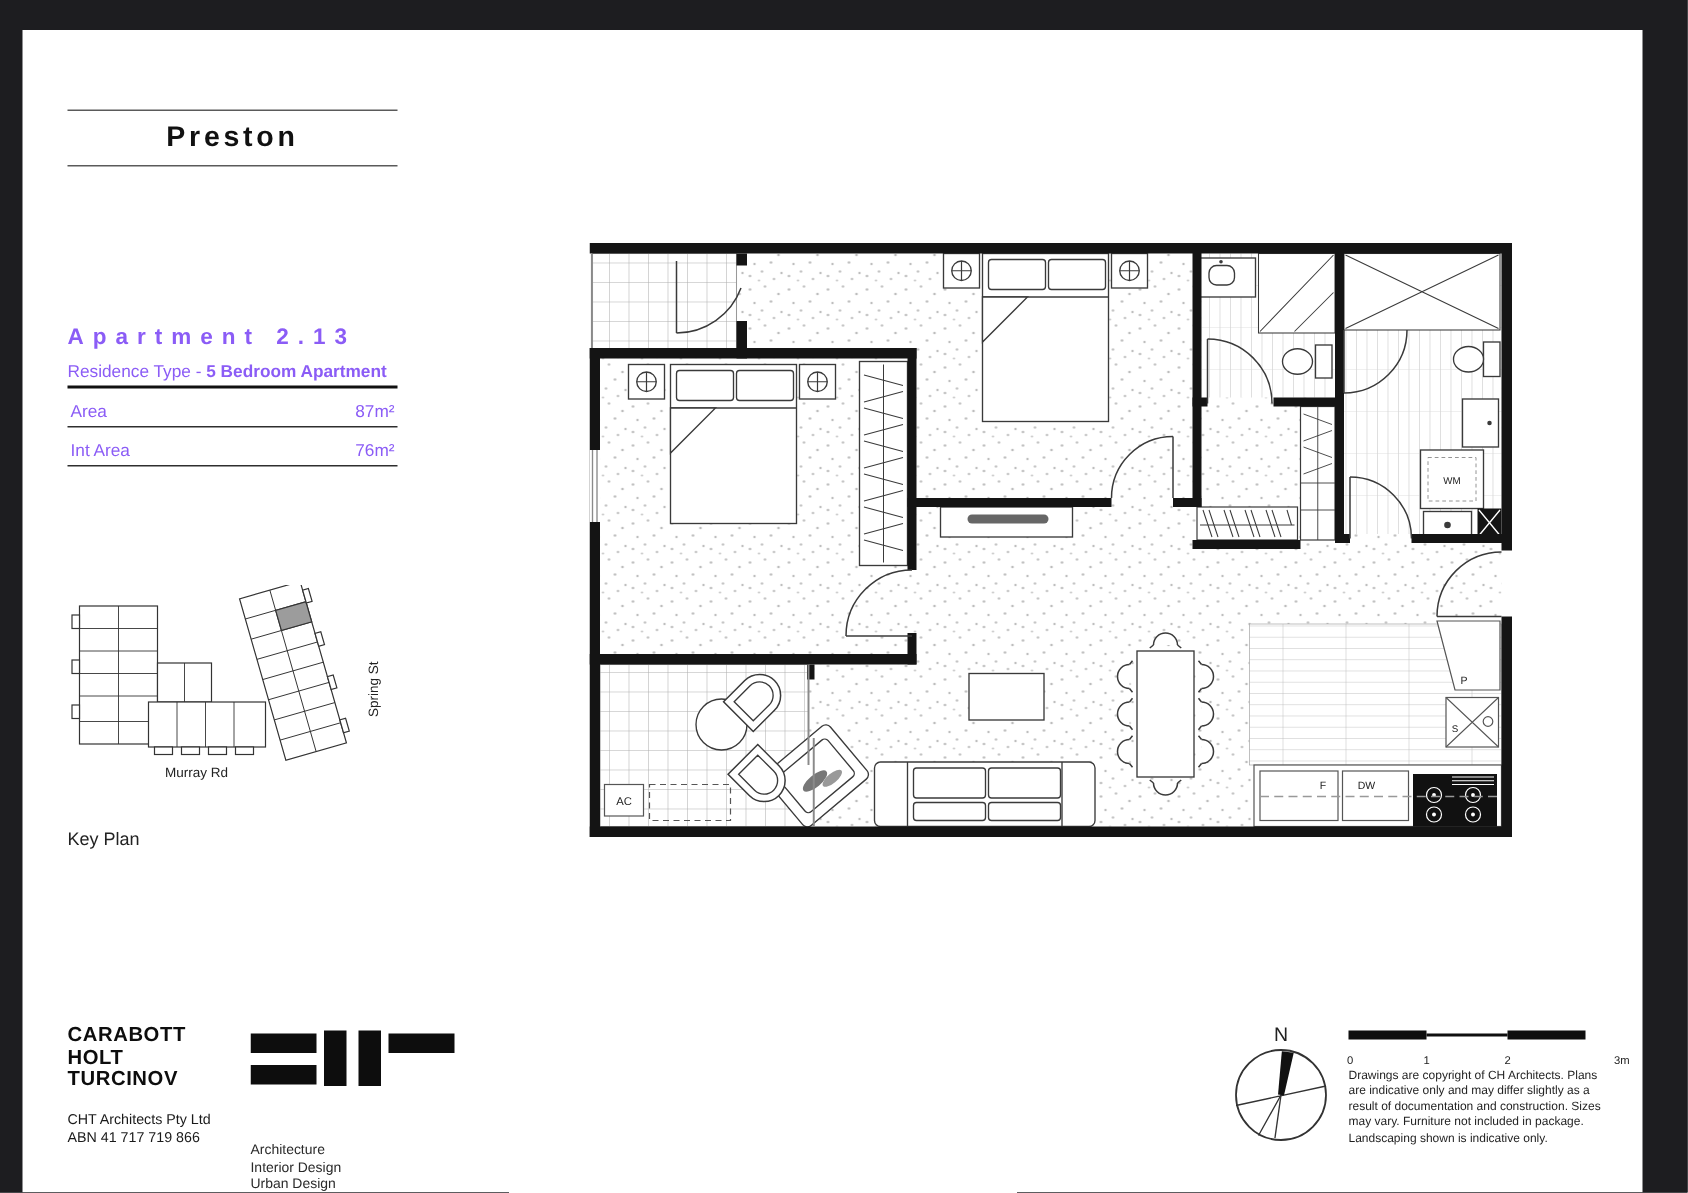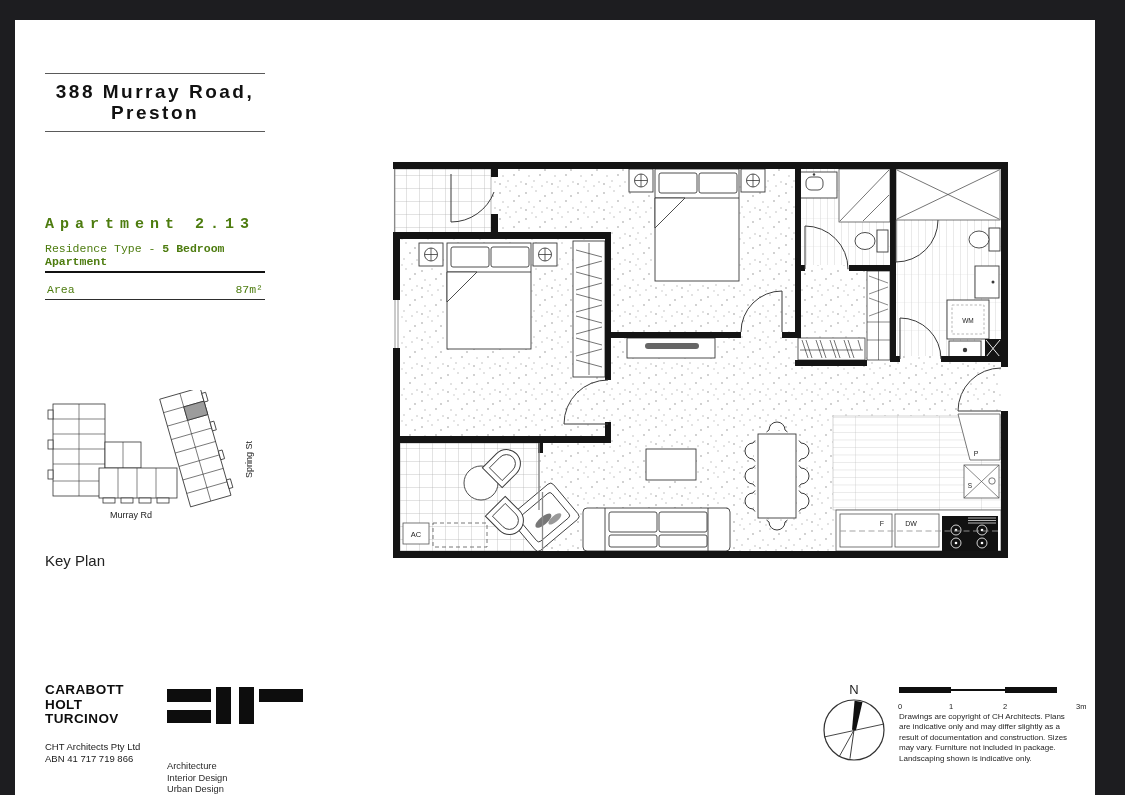--- a/index.html
+++ b/index.html
@@ -3,56 +3,59 @@
 <meta charset="utf-8">
 <style>
   html,body{margin:0;padding:0;background:#1d1d20;font-family:"Liberation Sans",sans-serif;}
   #stage{position:relative;width:1125px;height:795px;background:#1d1d20;overflow:hidden;}
   #paper{position:absolute;left:15px;top:20px;width:1080px;height:775px;background:#ffffff;}
   .abs{position:absolute;}
   
   #titleblock{left:30px;top:53px;width:220px;border-top:1.5px solid #5a5a5a;border-bottom:1.5px solid #5a5a5a;
     padding:7px 0 8px;text-align:center;font-weight:bold;font-size:19px;line-height:21px;letter-spacing:2.5px;color:#111;}
   
-  #aptblock{left:30px;top:196px;width:220px;color:#4d7c0f;font-family:Liberation Mono, monospace;}
+  #aptblock{left:30px;top:196px;width:220px;color:#8b5cf6;}
   #aptname{font-size:15px;font-weight:bold;letter-spacing:6px;white-space:nowrap;}
   #restype{margin-top:9px;font-size:11.5px;border-bottom:2px solid #111;padding-bottom:3px;}
   #restype b{font-weight:bold;}
   .metric-row{display:flex;justify-content:space-between;font-size:11.5px;padding:10px 2px 3px 2px;border-bottom:1.3px solid #2e2e2e;}
   
-  #keyplan-caption{left:30px;top:532px;font-size:15px;color:#222;}
+  #keyplan-caption{left:30px;top:532px;font-size:12px;color:#222;}
   
   #firm{left:30px;top:663px;font-size:13.5px;font-weight:bold;line-height:14.5px;letter-spacing:.4px;color:#0d0d0d;}
   #company{left:30px;top:721px;font-size:9.5px;line-height:11.5px;color:#1a1a1a;}
   #company .b{font-weight:normal;}
   #services{left:152px;top:721px;font-size:9.3px;line-height:11.5px;color:#2a2a2a;margin-top:20px;}
   #scalebar{left:884px;top:667px;width:158px;}
   .sb-seg{position:absolute;background:#0f0f0f;height:6px;top:0;}
   .sb-mid{position:absolute;background:#0f0f0f;height:1.6px;top:2.2px;}
   .sb-lab{position:absolute;top:9px;font-size:7.5px;color:#222;}
   #disclaimer{left:884px;top:692px;width:176px;font-size:8px;line-height:10.4px;color:#1f1f1f;}
   svg text{font-family:"Liberation Sans",sans-serif;fill:#222;}
 </style>
 </head>
 <body>
 
 <div id="stage">
 <div id="paper">
 
   <div class="abs" id="titleblock">
-    <div>388 Murray Road,</div>
     <div>Preston</div>
   </div>
 
   <div class="abs" id="aptblock">
     <div id="aptname">Apartment 2.13</div>
     <div id="restype"><span>Residence Type - </span><b>5 Bedroom Apartment</b></div>
     <div class="metric-row">
       <span>Area</span>
       <span>87m²</span>
+    </div>
+    <div class="metric-row">
+      <span>Int Area</span>
+      <span>76m²</span>
     </div>
   </div>
 
   <svg class="abs" style="left:28px;top:370px" width="220" height="155" viewBox="0 0 220 155">
     <g fill="#ffffff" stroke="#333" stroke-width="0.8">
 
       <g>
         <rect x="10" y="14" width="52" height="92"></rect>
         <path d="M36,14 V106 M10,29 H62 M10,44 H62 M10,59 H62 M10,74 H62 M10,91 H62" fill="none" stroke-width="0.6"></path>
         <rect x="5" y="20" width="5" height="9"></rect>

